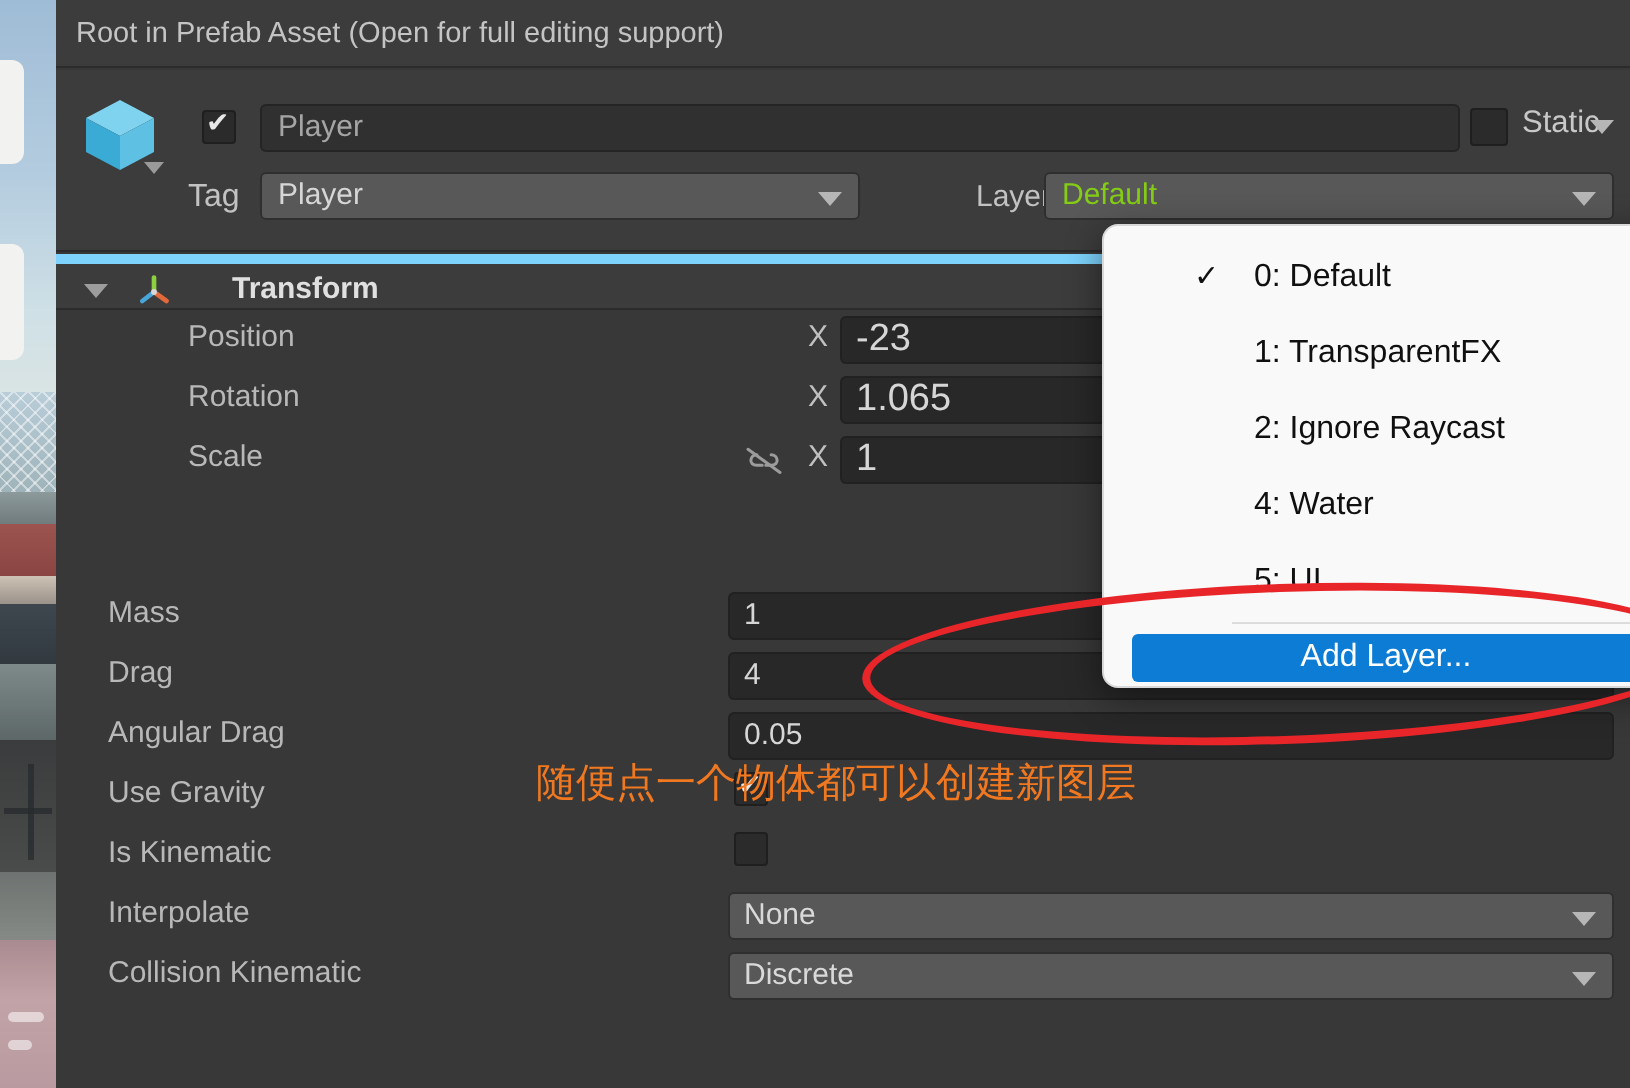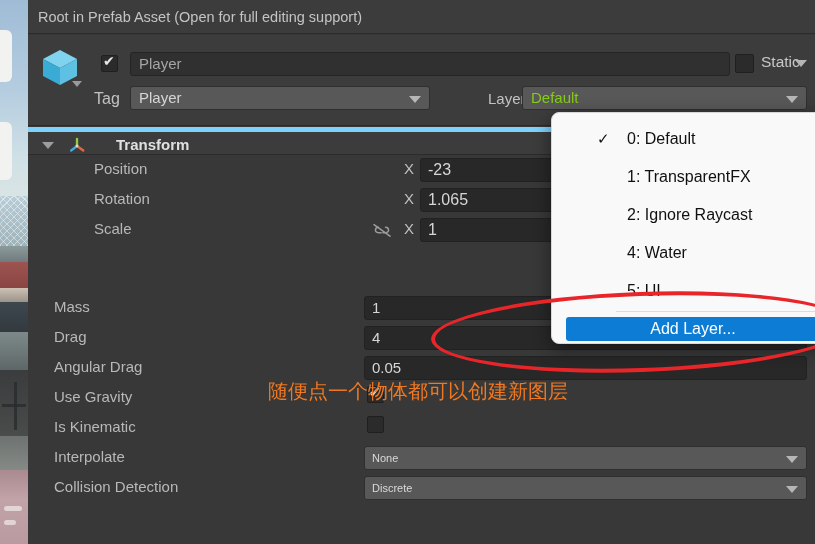--- a/index.html
+++ b/index.html
@@ -121,40 +121,40 @@
   #transform-icon { position: absolute; left: 40px; top: 5px; width: 18px; height: 18px; }
   #rigidbody-icon { position: absolute; left: 40px; top: 5px; width: 18px; height: 18px; }
 
   
   .row { position: absolute; left: 0; width: 787px; height: 30px; }
   .row .lbl { position: absolute; left: 26px; top: 5px; color: #b8b8b8; font-size: 15px; }
   .axis { position: absolute; left: 336px; top: 5px; color: #c0c0c0; font-size: 15px; }
   .numfield {
     position: absolute; left: 352px; top: 3px; width: 148px; height: 24px;
     background: #282828; border: 1px solid #212121; border-radius: 3px;
-    color: #d6d6d6; font-size: 16px; line-height: 22px; padding-left: 7px;
+    color: #d6d6d6; font-size: 19px; line-height: 22px; padding-left: 7px;
   }
   .row-arrow { position: absolute; left: 508px; top: 11px;
                width: 0; height: 0; border-left: 5px solid transparent;
                border-right: 5px solid transparent; border-top: 6px solid #8f8f8f; }
 
   #link-icon { position: absolute; left: 303px; top: 7px; width: 22px; height: 16px; }
 
   #transform-body { position: absolute; left: 0; top: 155px; width: 787px; height: 110px; background: #383838; margin-left: 40px; }
   #rigidbody-body { position: absolute; left: 0; top: 293px; width: 787px; height: 251px; background: #383838; }
 
   .wide-field {
     position: absolute; left: 336px; top: 3px; width: 443px; height: 24px;
     background: #282828; border: 1px solid #212121; border-radius: 3px;
     color: #d6d6d6; font-size: 15px; line-height: 22px; padding-left: 7px;
   }
   .enum-field {
     position: absolute; left: 336px; top: 3px; width: 443px; height: 24px;
     background: #585858; border: 1px solid #2f2f2f; border-radius: 3px;
-    color: #d9d9d9; font-size: 11px; line-height: 22px; padding-left: 7px;
+    color: #d9d9d9; font-size: 15px; line-height: 22px; padding-left: 7px;
   }
   .enum-arrow { position: absolute; right: 8px; top: 9px; }
 
   .boolbox { position: absolute; left: 339px; top: 3px; }
 
   
   #layer-menu {
     position: absolute; left: 523px; top: 112px;
     width: 282px; height: 232px;
     background: #f9f9f9;
@@ -312,21 +312,21 @@
         <span class="chk boolbox"></span>
       </div>
       <div class="row" style="top:150px">
         <div class="lbl">Interpolate</div>
         <div class="enum-field">
           <span>None</span>
           <span class="enum-arrow arrow-down"></span>
         </div>
       </div>
       <div class="row" style="top:180px">
-        <div class="lbl">Collision Detection</div>
+        <div class="lbl">Collision Kinematic</div>
         <div class="enum-field">
           <span>Discrete</span>
           <span class="enum-arrow arrow-down"></span>
         </div>
       </div>
     </div>
 
     <div id="layer-menu">
       <div class="menu-item">
         <span class="menu-check">✓</span>

